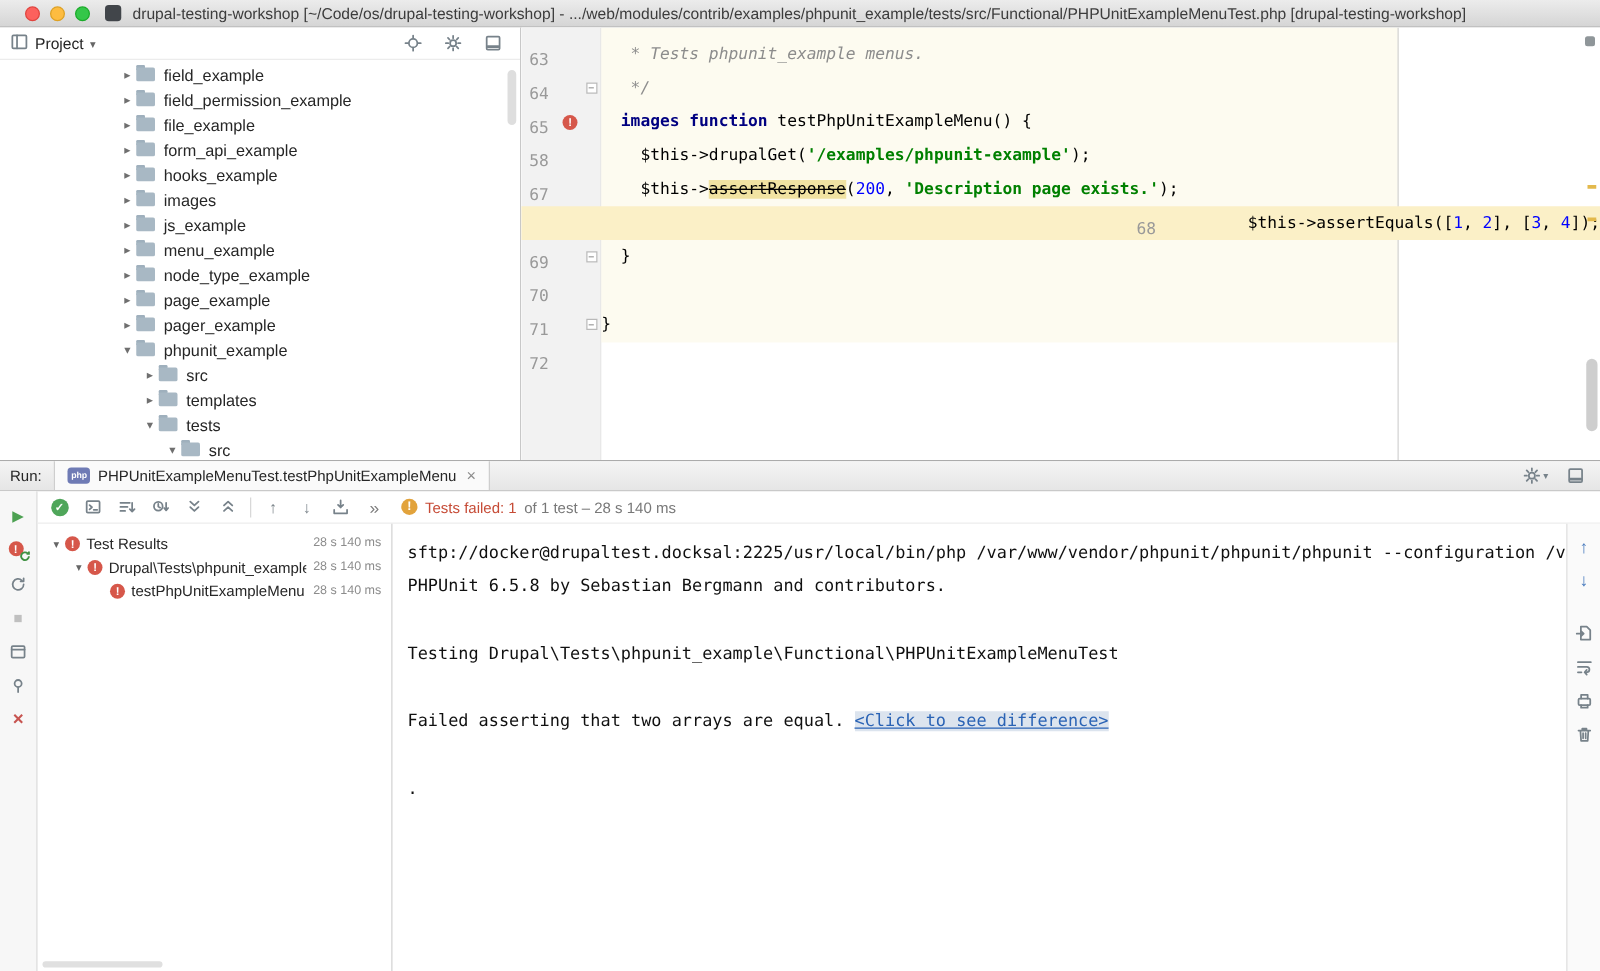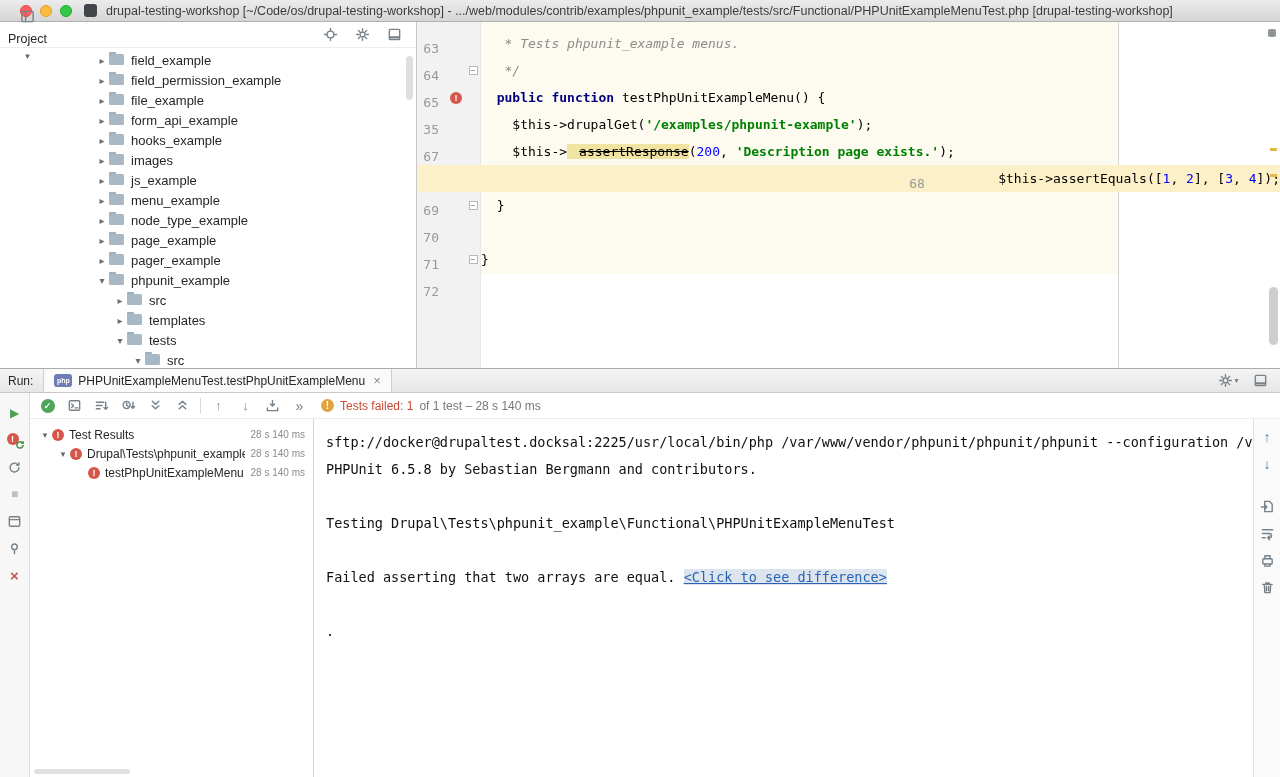--- a/index.html
+++ b/index.html
@@ -14,21 +14,21 @@
   .tl.red{background:#fc615d;border:1px solid #e0443e;}
   .tl.yellow{background:#fdbc40;border:1px solid #dea123;}
   .tl.green{background:#34c749;border:1px solid #1aab29;}
   .doc-icon{width:13px;height:13px;border-radius:3px;background:#41454a;margin-left:12px;flex:none;}
   .title-text{font-size:12.5px;color:#3c3c3c;margin-left:9px;white-space:nowrap;overflow:hidden;}
 
   
   .content{display:flex;height:346px;flex:none;min-height:0;}
   .project-panel{width:417px;flex:none;background:#fff;border-right:1px solid #c8c8c8;position:relative;display:flex;flex-direction:column;}
   .project-header{height:26px;flex:none;display:flex;align-items:center;padding:0 8px;border-bottom:1px solid #ececec;}
-  .ph-left{display:flex;align-items:center;gap:5px;font-size:12.5px;color:#262626;flex-direction:column;}
+  .ph-left{display:flex;align-items:center;gap:5px;font-size:12.5px;color:#262626;}
   .ph-caret{font-size:9px;color:#666;}
   .ph-icons{margin-left:auto;display:flex;gap:12px;align-items:center;padding-right:4px;}
   .project-tree{flex:1;overflow:hidden;padding-top:2px;}
   .tree-row{height:20px;display:flex;align-items:center;font-size:13px;color:#262626;white-space:nowrap;}
   .tree-arrow{width:14px;font-size:10px;color:#6f6f6f;text-align:center;flex:none;}
   .folder-ic{width:16px;height:12px;position:relative;flex:none;margin-right:6px;}
   .folder-ic::before{content:"";position:absolute;left:0;top:-2px;width:7px;height:4px;background:#9fb0bd;border-radius:1px 1px 0 0;}
   .folder-ic::after{content:"";position:absolute;left:0;top:0;width:15px;height:11px;background:#a8b8c4;border-radius:1.5px;}
   .proj-thumb{position:absolute;right:3px;top:34px;width:7px;height:44px;background:rgba(0,0,0,0.13);border-radius:4px;}
 
@@ -42,21 +42,21 @@
   .eline.hl{background:#fbf0c7;justify-content:flex-end;}
   .g-num{width:30px;flex:none;text-align:right;padding-right:8px;font:13px "DejaVu Sans Mono",monospace;color:#999;margin-top:10px;}
   .g-ic{width:18px;flex:none;display:flex;justify-content:center;align-items:center;}
   .g-fold{width:16px;flex:none;display:flex;justify-content:center;align-items:center;}
   .code{font:13px "DejaVu Sans Mono",monospace;white-space:pre;color:#000;}
   .tok-plain{color:#000;}
   .tok-keyword{color:#000080;font-weight:bold;}
   .tok-string{color:#008000;font-weight:bold;}
   .tok-number{color:#0000ff;}
   .tok-comment{color:#8c8c8c;font-style:italic;}
-  .tok-deprecated{text-decoration:line-through;background:#f1e3a2;padding-left:12px;}
+  .tok-deprecated{text-decoration:line-through;background:#f1e3a2;}
   .fail-ball{width:12px;height:12px;border-radius:50%;background:#d6574a;color:#fff;font:bold 9px/12px "Liberation Sans",sans-serif;text-align:center;display:inline-block;flex:none;}
   .fold-box{width:9px;height:9px;border:1px solid #b9b9b9;background:#fff;color:#777;font:8px/7px "DejaVu Sans Mono",monospace;text-align:center;display:inline-block;}
   .ed-thumb{position:absolute;z-index:2;right:2px;top:265px;width:9px;height:58px;border-radius:5px;background:rgba(60,60,60,0.25);}
   .stripe-mark{position:absolute;z-index:2;right:3px;width:7px;height:3px;background:#e3b94c;}
   .analyzer{position:absolute;z-index:2;right:4px;top:7px;width:8px;height:8px;border-radius:2px;background:#8f9699;}
 
   
   .run-panel{height:409px;flex:none;border-top:1px solid #ababab;display:flex;flex-direction:column;background:#fff;}
   .run-tabbar{height:24px;flex:none;background:linear-gradient(#f4f4f4,#e6e6e6);border-bottom:1px solid #c9c9c9;display:flex;align-items:center;}
   .run-label{font-size:12px;color:#262626;padding:0 10px 0 8px;}
@@ -243,24 +243,24 @@
               <span class="fold-box">−</span>
             </div>
             <div class="code"><span class="tok-comment">   */</span></div>
           </div>
           <div class="eline">
             <div class="g-num">65</div>
             <div class="g-ic">
               <span class="fail-ball">!</span>
             </div>
             <div class="g-fold"></div>
-            <div class="code"><span class="tok-plain">  </span><span class="tok-keyword">public function</span><span class="tok-plain"> testPhpUnitExampleMenu() {</span></div>
-          </div>
-          <div class="eline">
-            <div class="g-num">35</div>
+            <div class="code"><span class="tok-plain">  </span><span class="tok-keyword">images function</span><span class="tok-plain"> testPhpUnitExampleMenu() {</span></div>
+          </div>
+          <div class="eline">
+            <div class="g-num">58</div>
             <div class="g-ic"></div>
             <div class="g-fold"></div>
             <div class="code"><span class="tok-plain">    $this-&gt;drupalGet(</span><span class="tok-string">'/examples/phpunit-example'</span><span class="tok-plain">);</span></div>
           </div>
           <div class="eline">
             <div class="g-num">67</div>
             <div class="g-ic"></div>
             <div class="g-fold"></div>
             <div class="code"><span class="tok-plain">    $this-&gt;</span><span class="tok-deprecated">assertResponse</span><span class="tok-plain">(</span><span class="tok-number">200</span><span class="tok-plain">, </span><span class="tok-string">'Description page exists.'</span><span class="tok-plain">);</span></div>
           </div>

